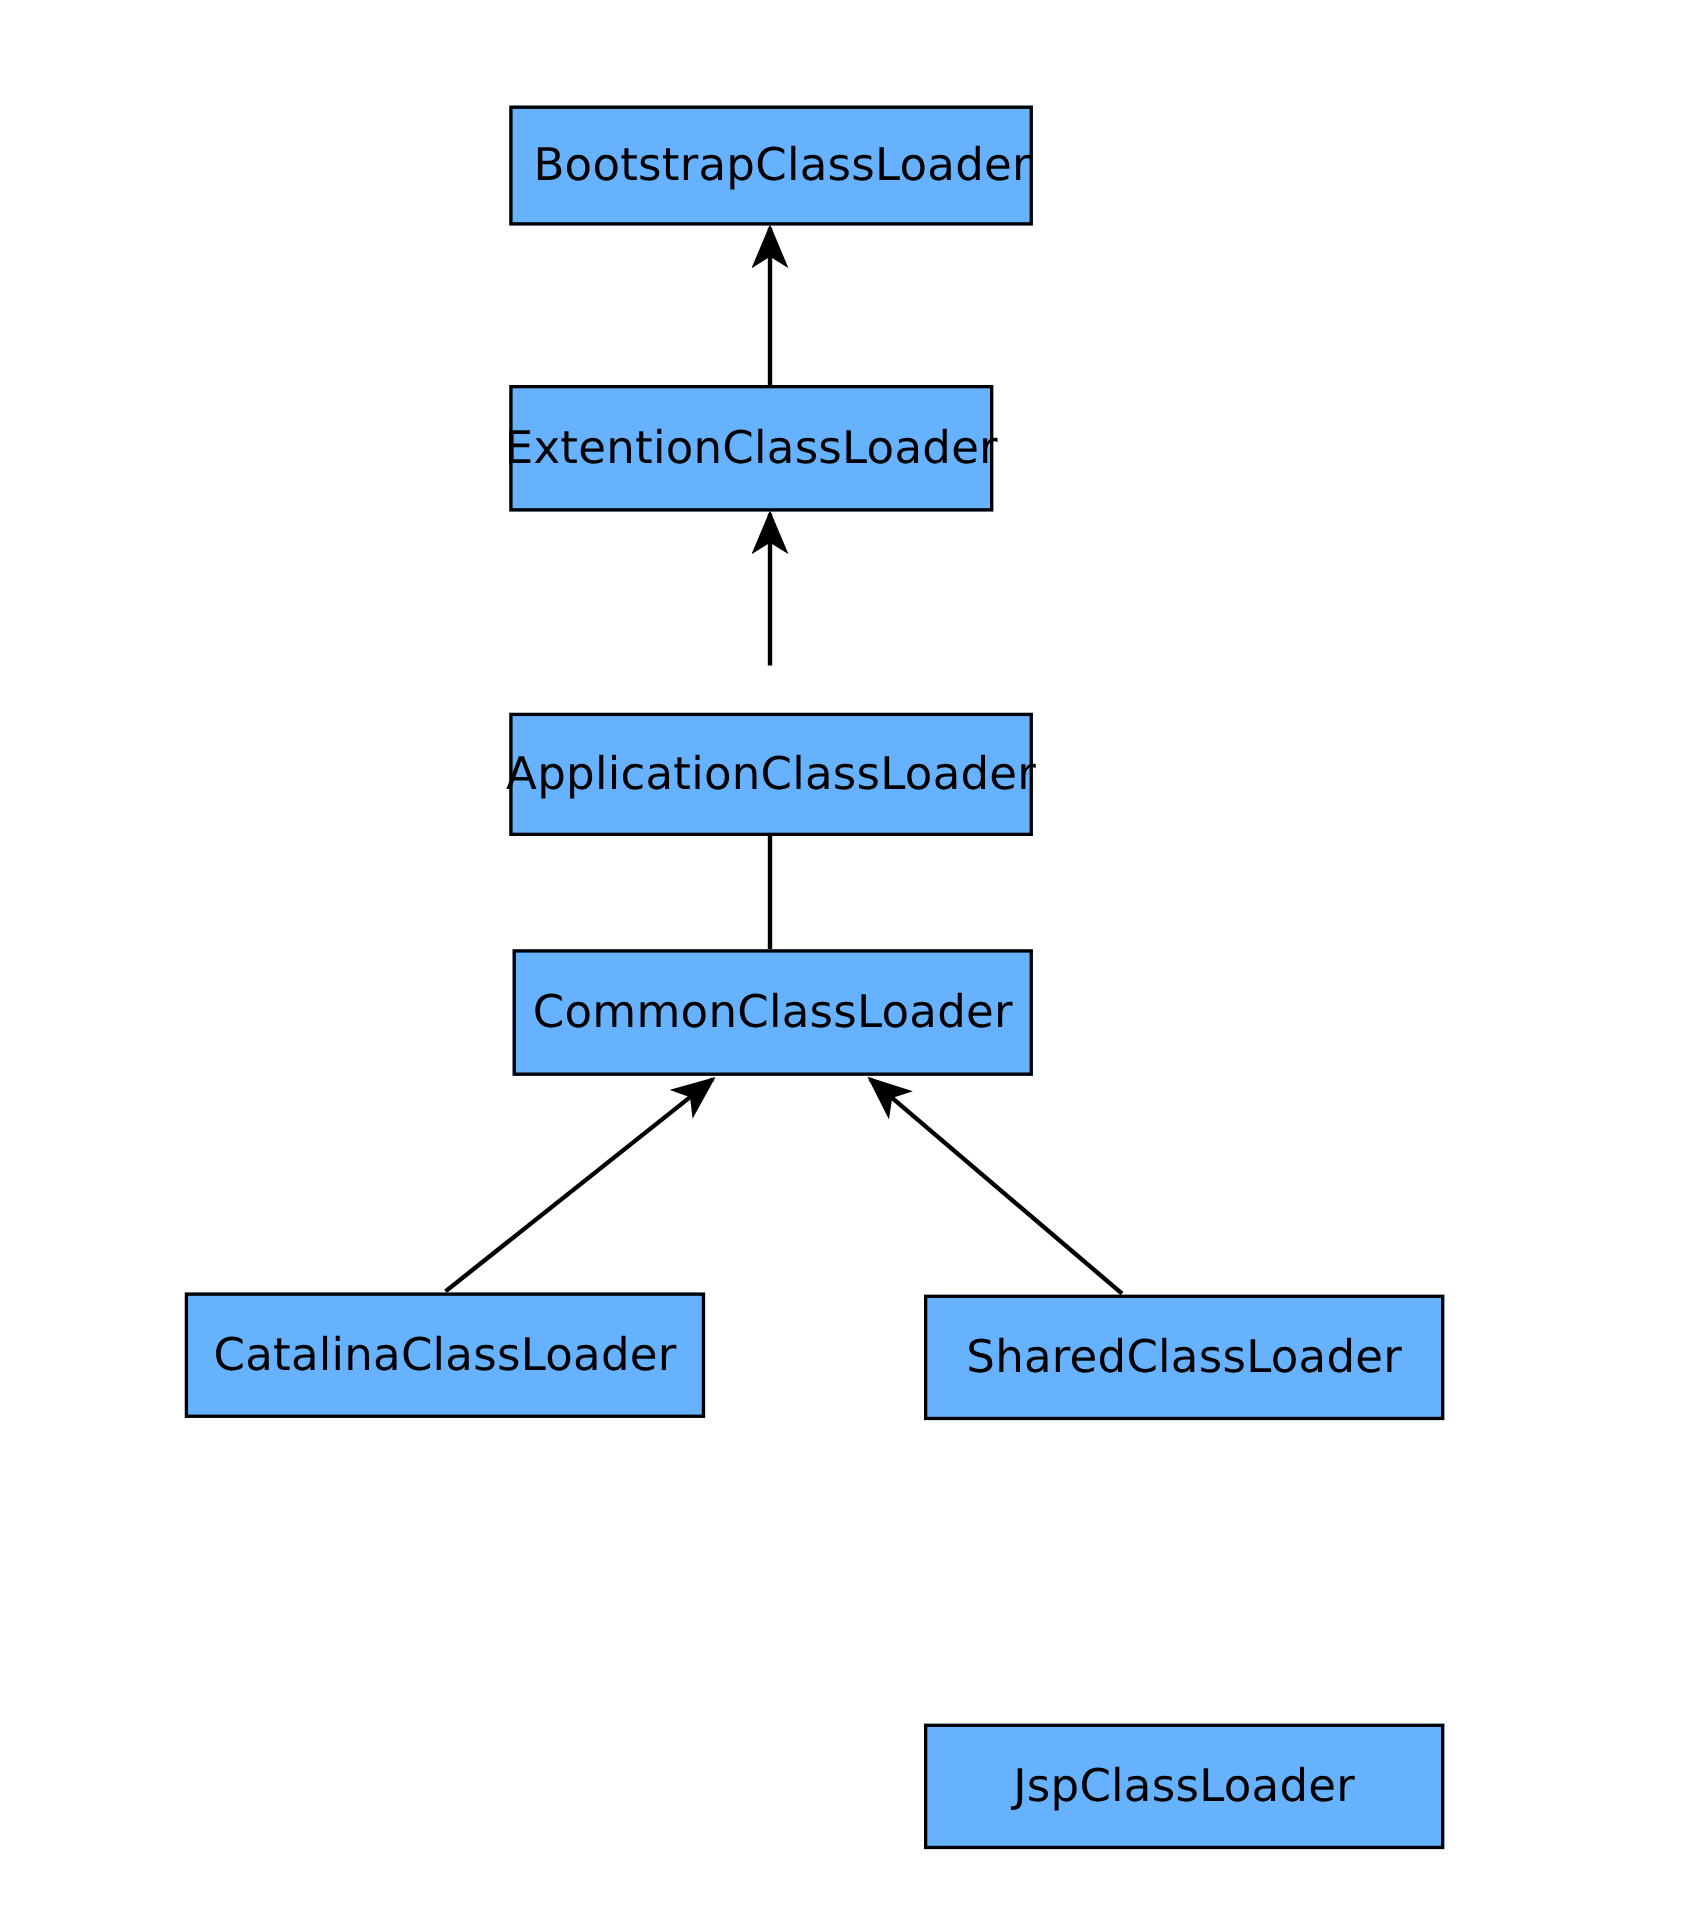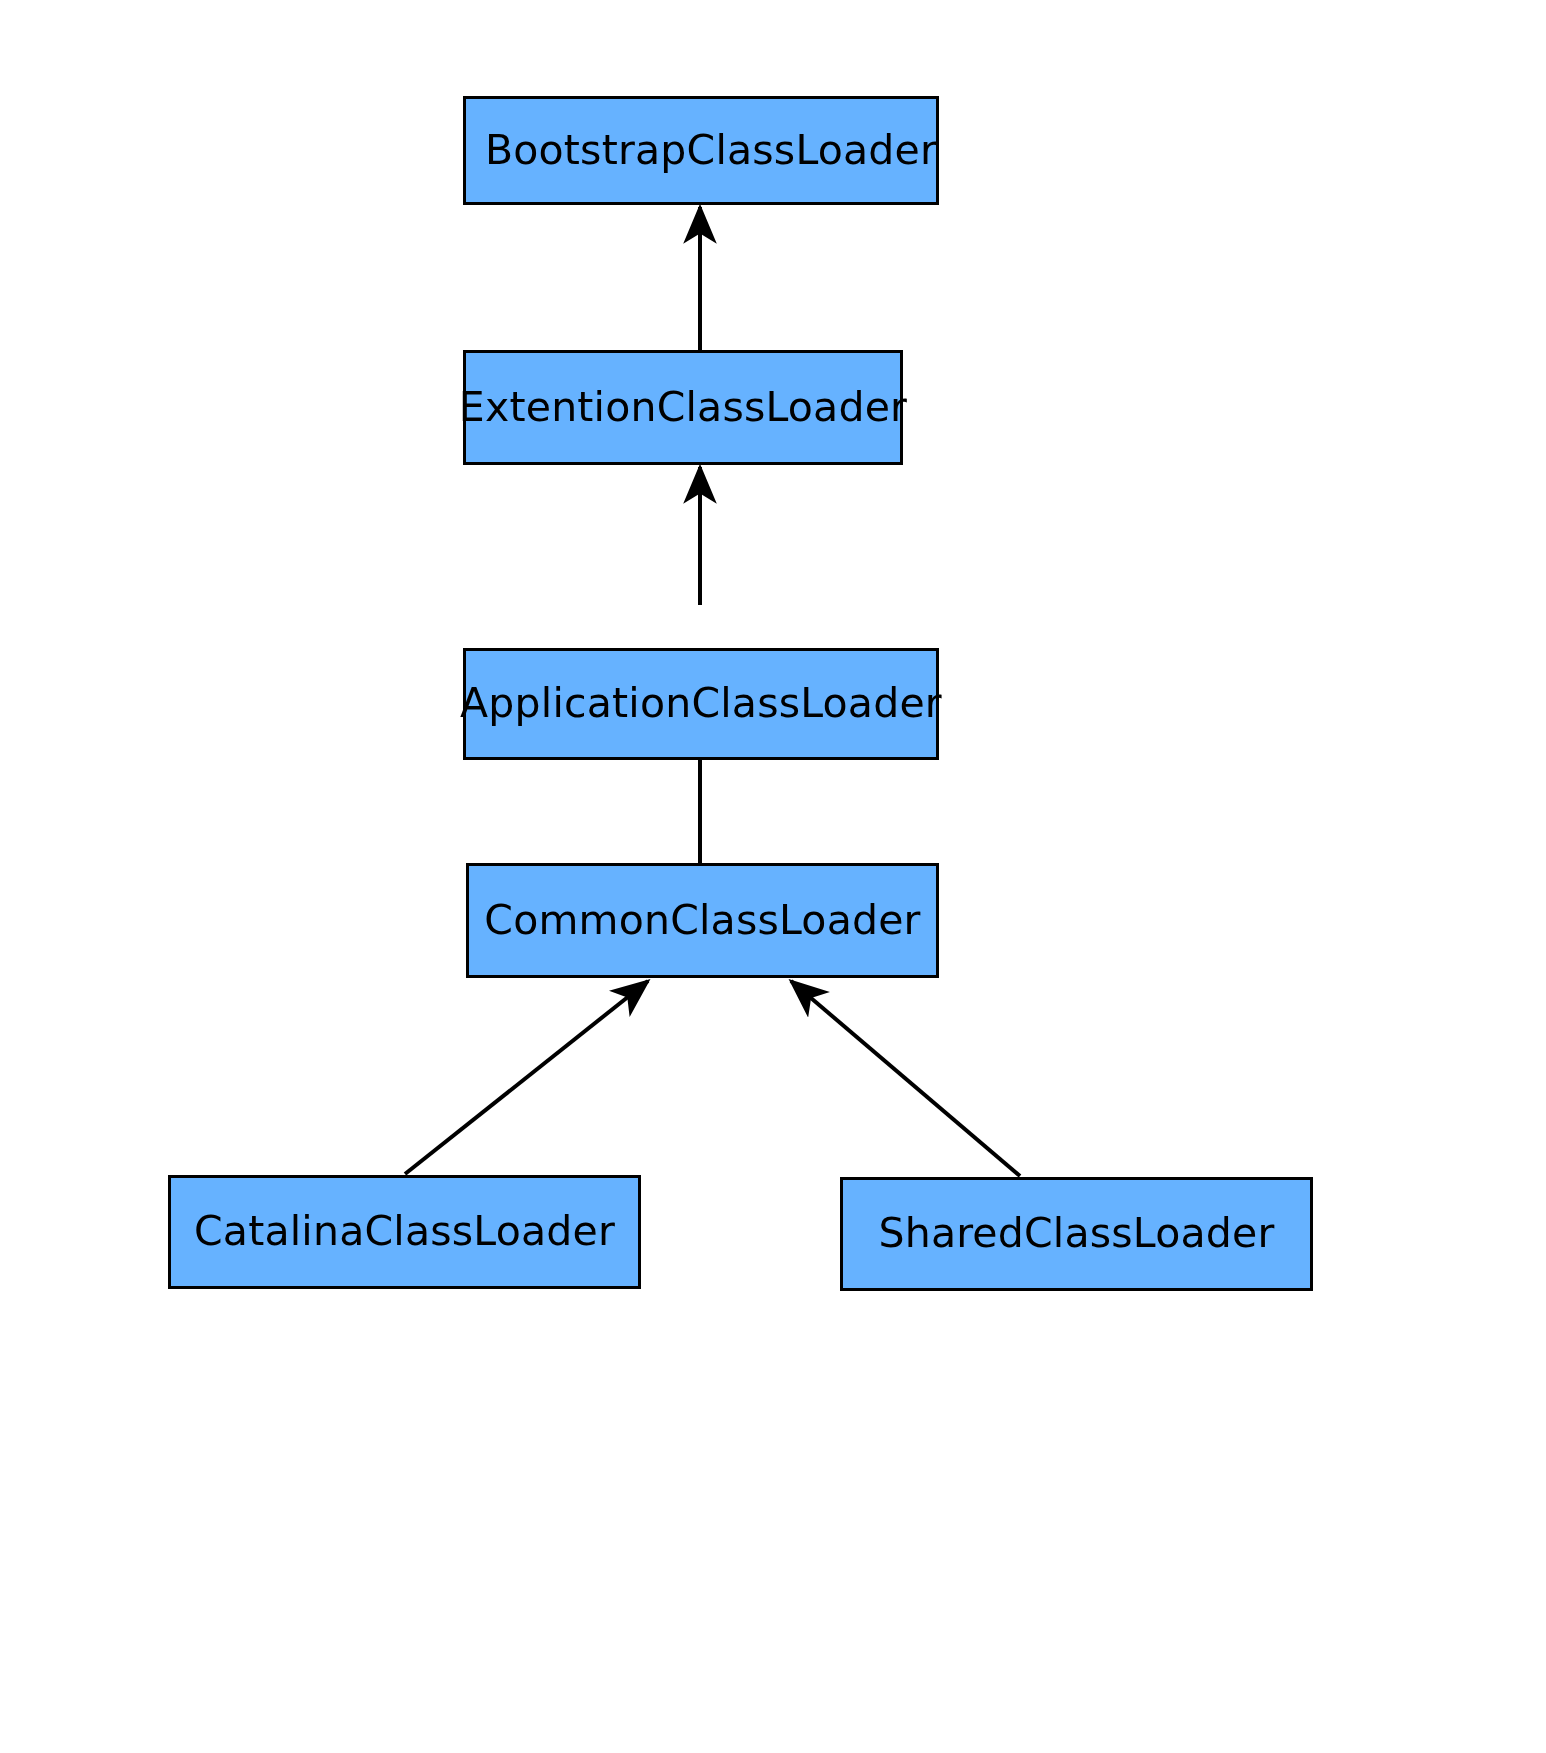--- a/index.html
+++ b/index.html
@@ -87,14 +87,17 @@
 
   <div class="node" style="left: 840px; top: 1177px; width: 473px; height: 114px; background: rgb(102, 178, 255); border-color: rgb(0, 0, 0); color: rgb(0, 0, 0);">
     <span class="node-label">SharedClassLoader</span>
   </div>
 
   <div class="node" style="left: 168px; top: 1175px; width: 473px; height: 114px; background: rgb(102, 178, 255); border-color: rgb(0, 0, 0); color: rgb(0, 0, 0);">
     <span class="node-label">CatalinaClassLoader</span>
   </div>
 
 
+  <div class="node" style="left: 840px; top: 1567px; width: 473px; height: 114px; background: rgb(102, 178, 255); border-color: rgb(0, 0, 0); color: rgb(0, 0, 0);">
+    <span class="node-label">JspClassLoader</span>
+  </div>
 
 </div>
 
 </body></html>

